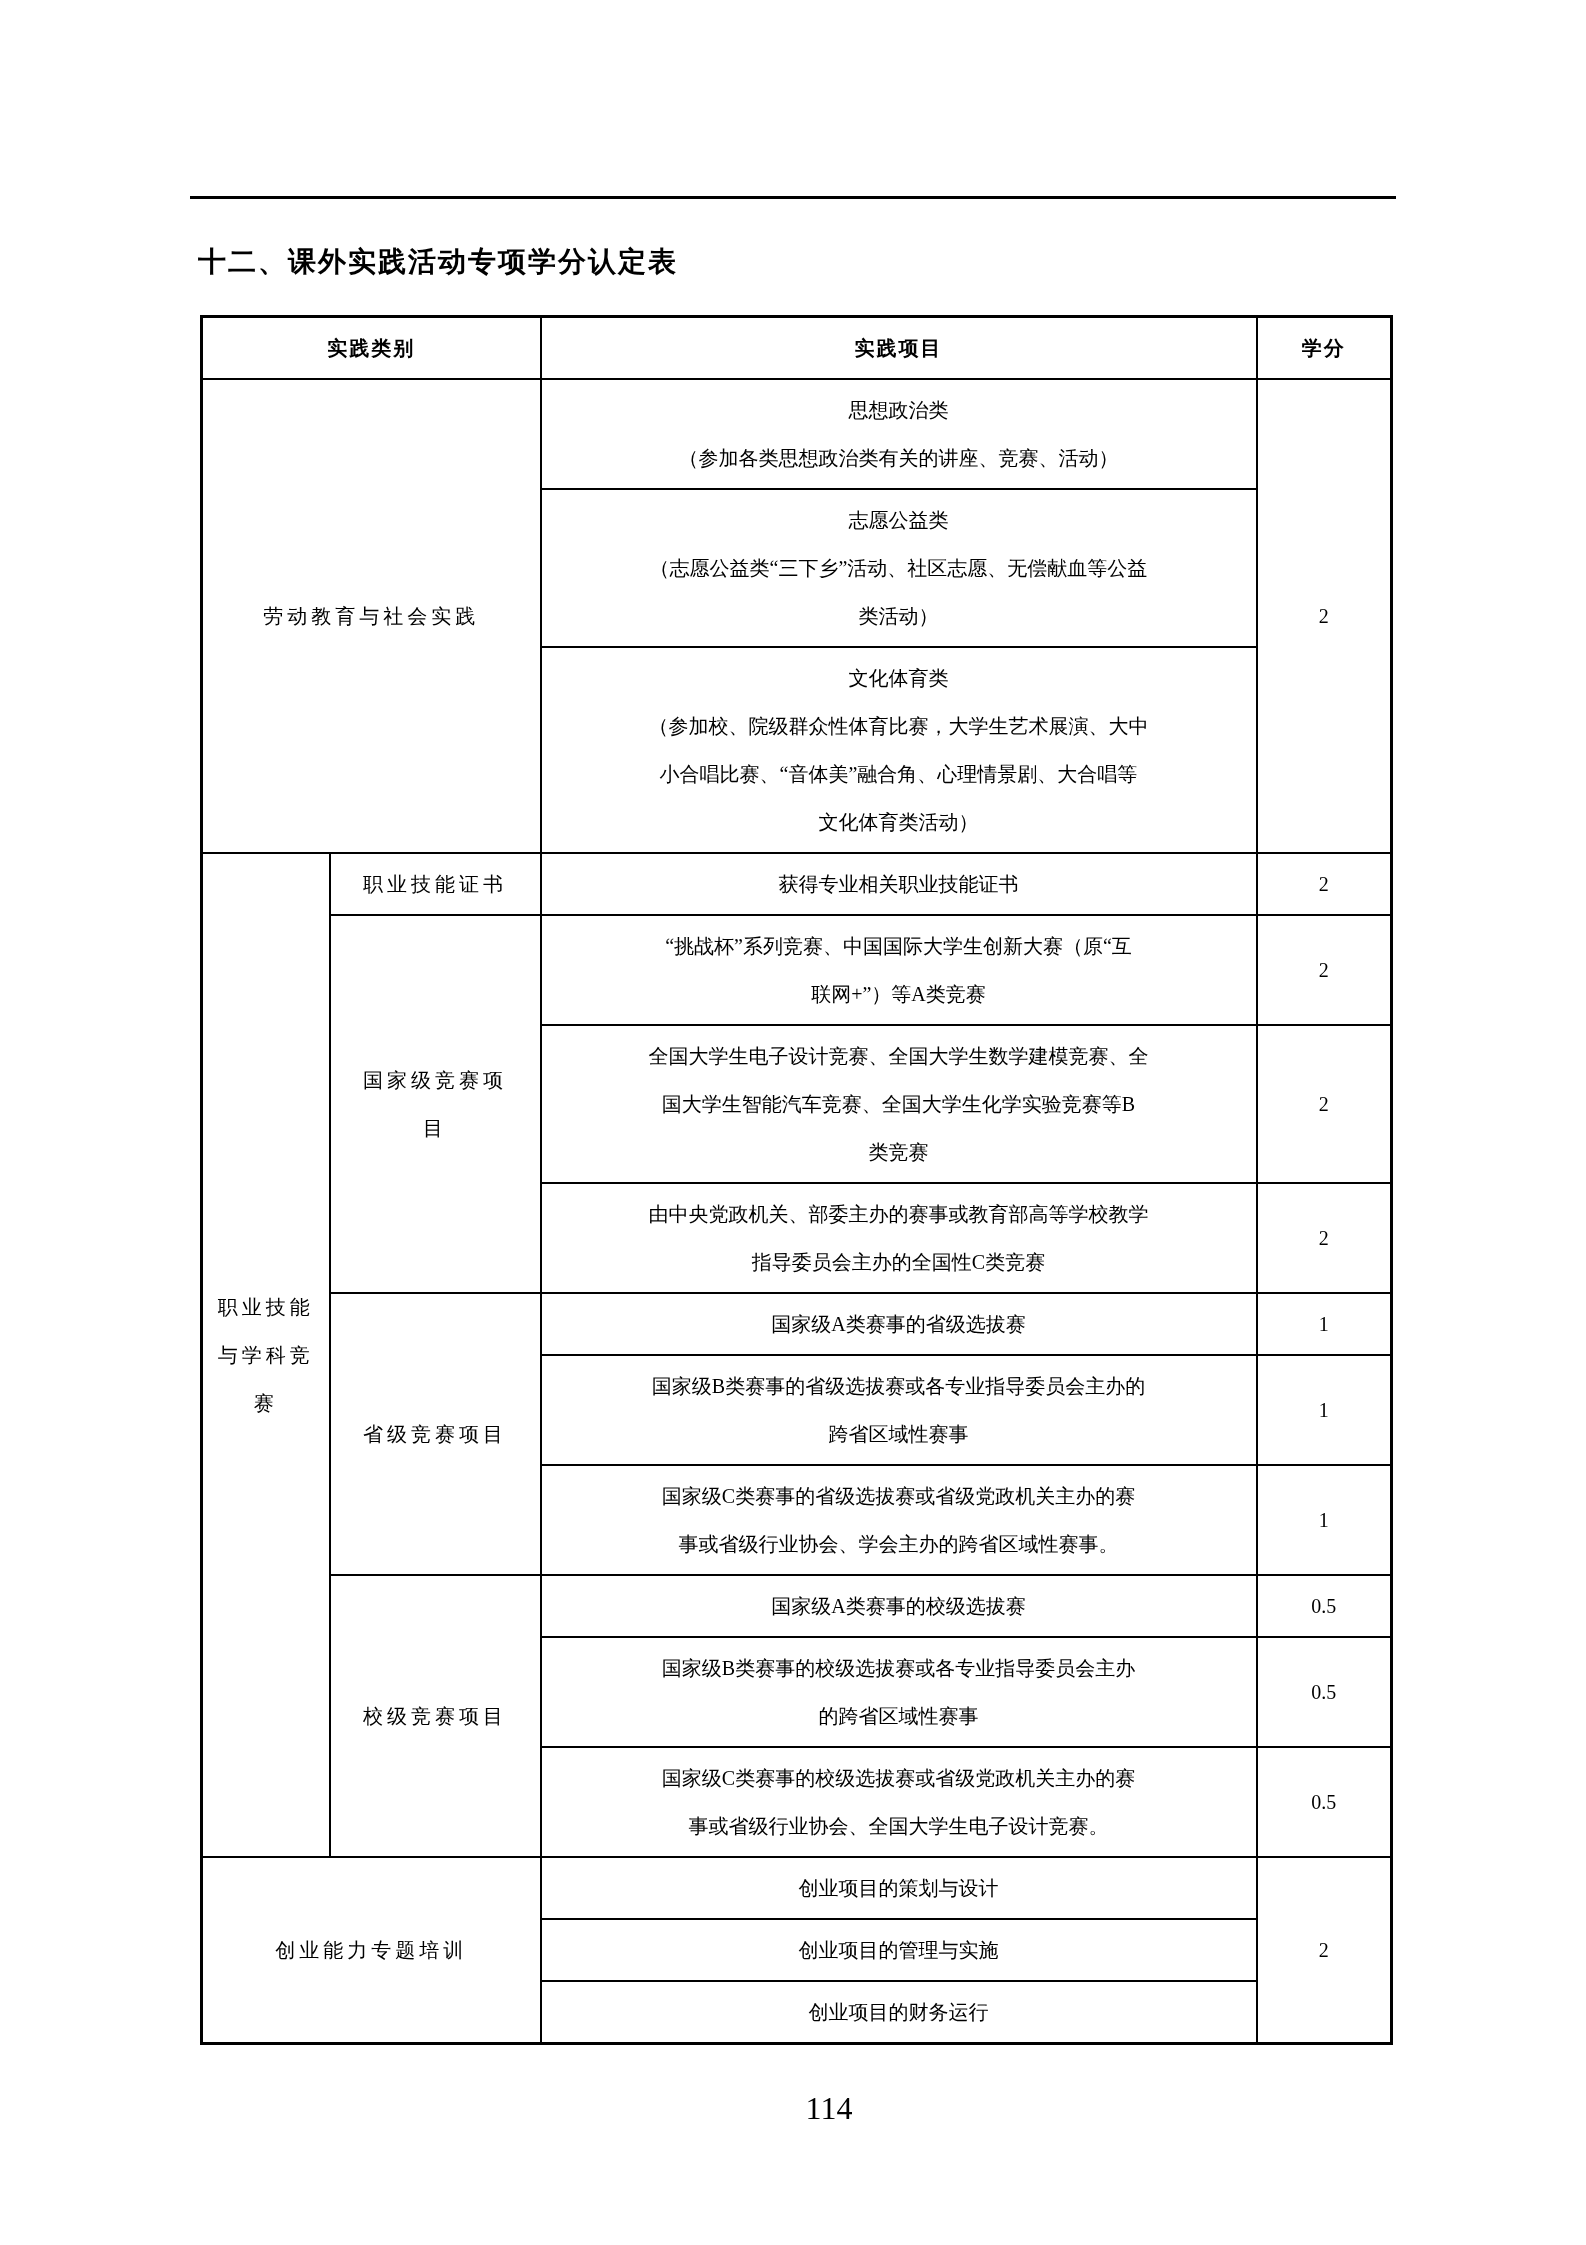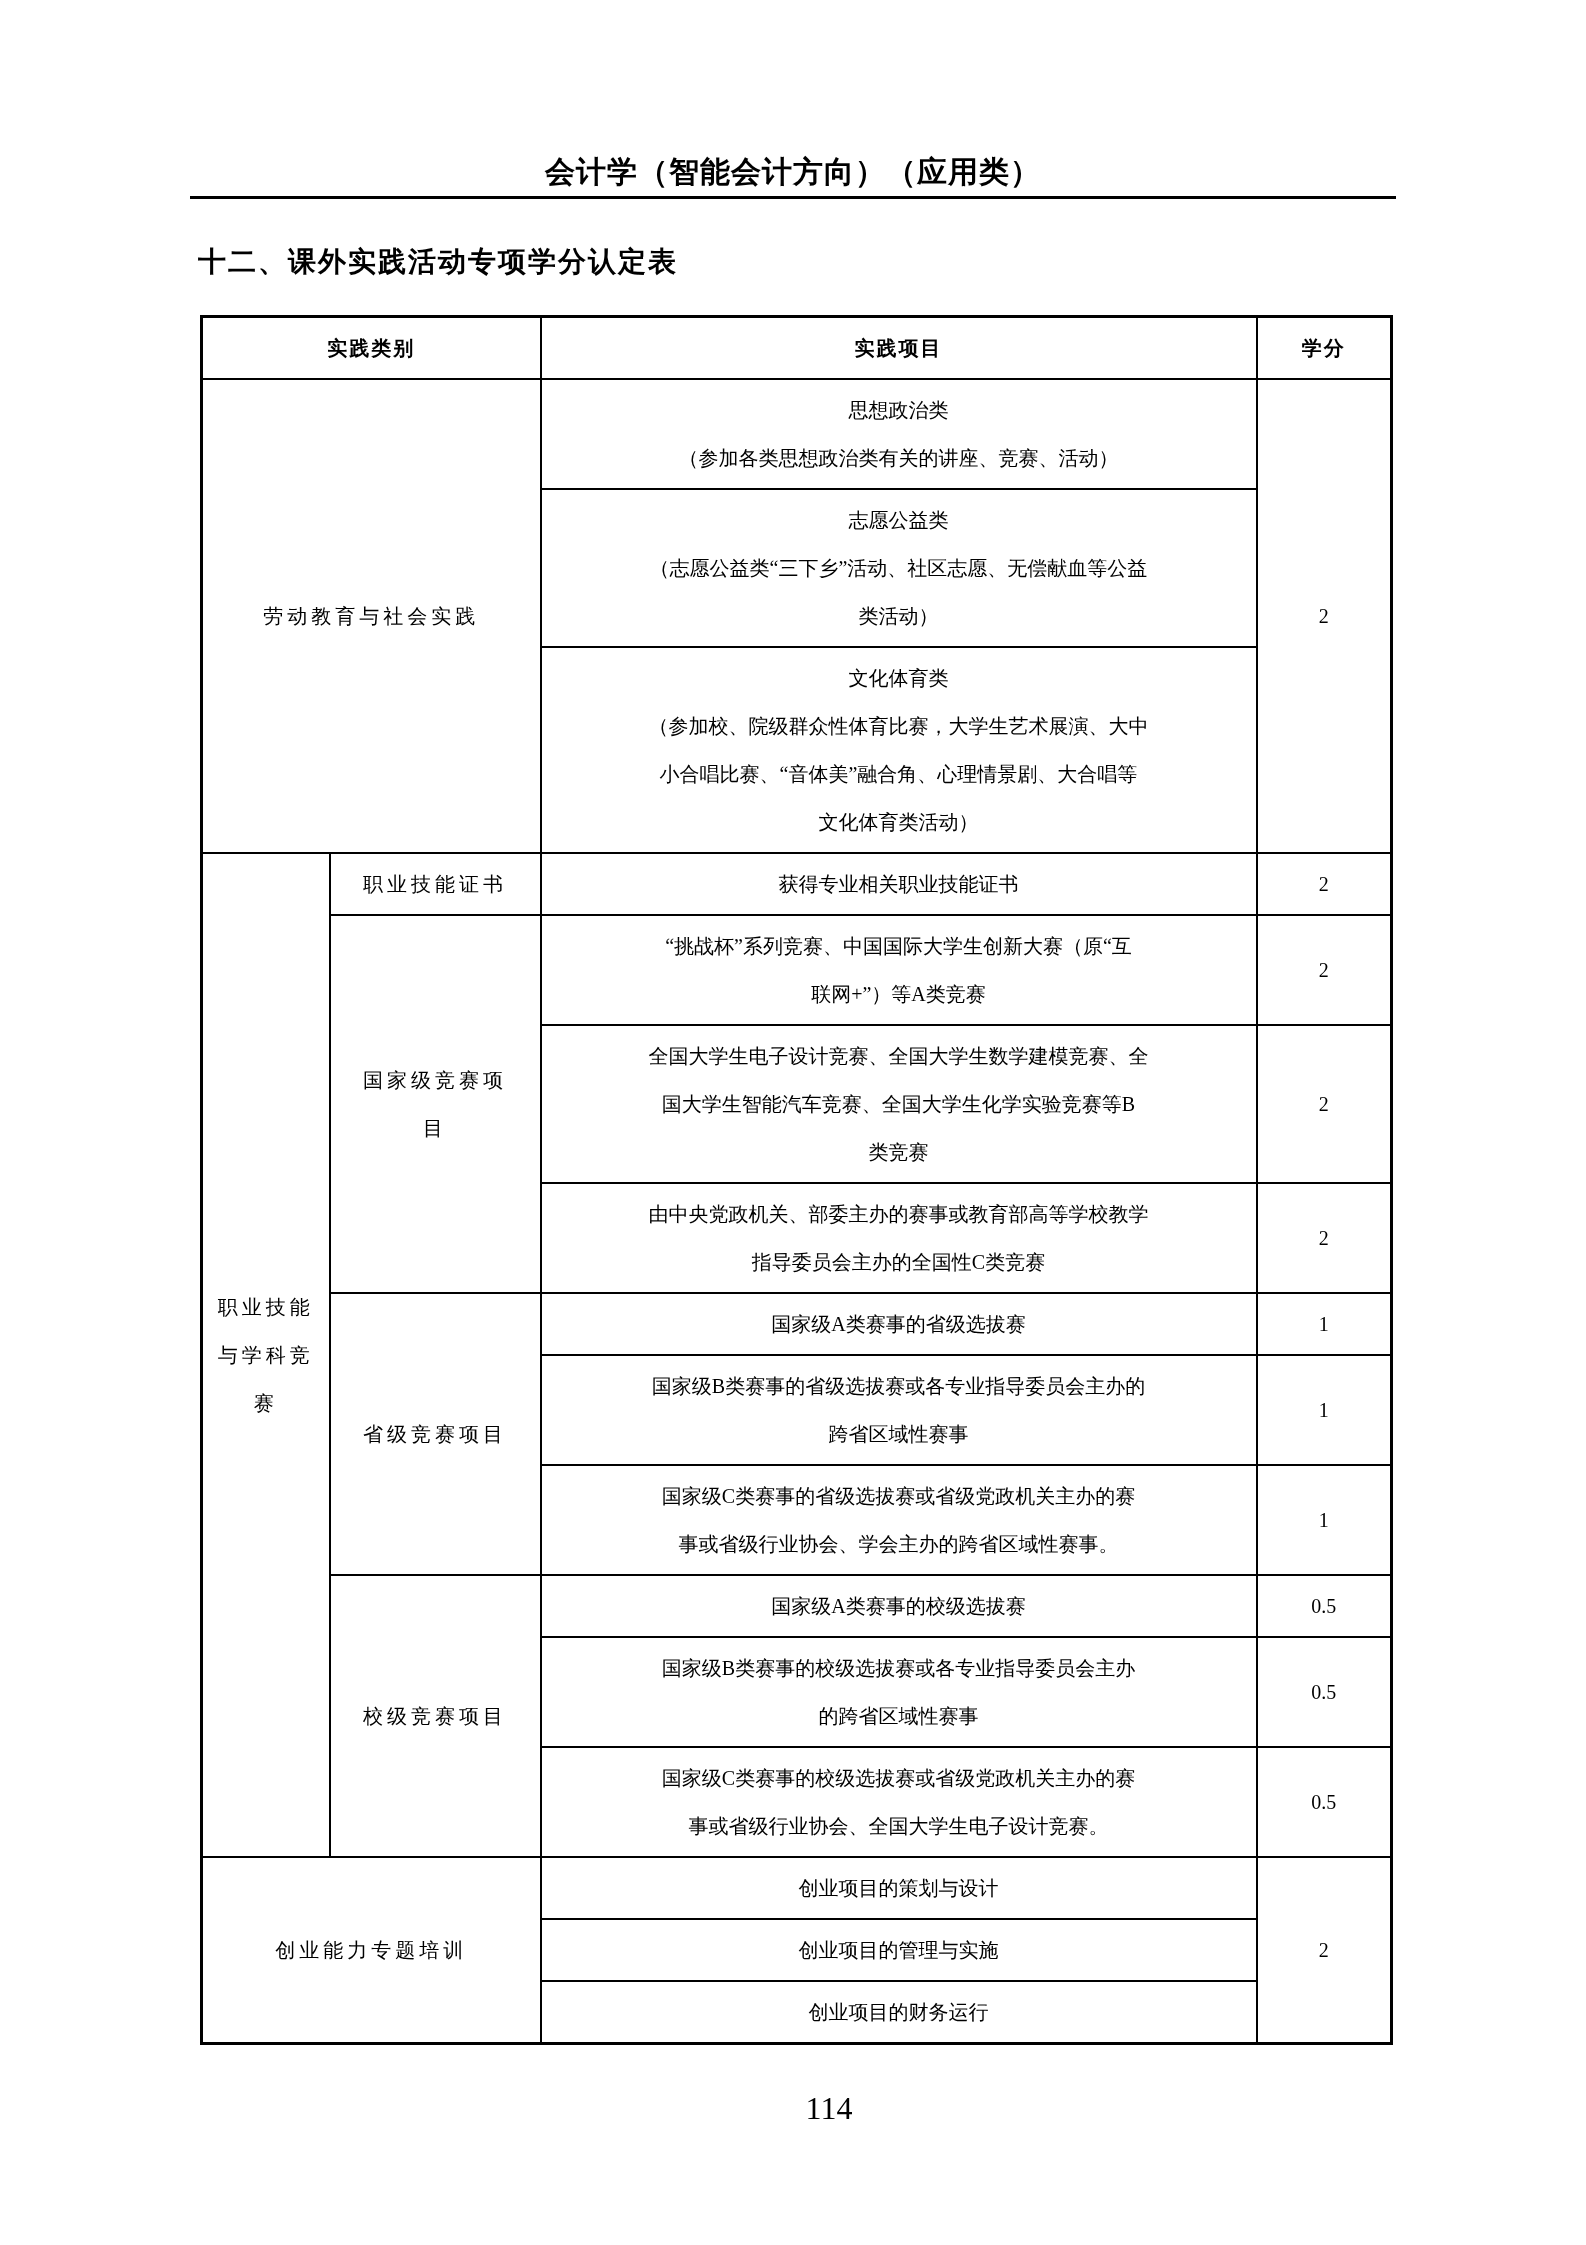--- a/index.html
+++ b/index.html
@@ -97,21 +97,20 @@
     font-size: 32px;
     font-family: "Liberation Serif", serif;
     padding-left: 36px;
   }
 </style>
 </head>
 <body>
 
 <div class="page">
 
-  <div class="doc-header-title">会计学（智能会计方向）（应用类）</div>
   <div class="header-rule"></div>
 
   <h1 class="section-title">十二、课外实践活动专项学分认定表</h1>
 
   <table class="credits">
     <colgroup>
       <col style="width:128px">
       <col style="width:211px">
       <col style="width:716px">
       <col style="width:135px">

